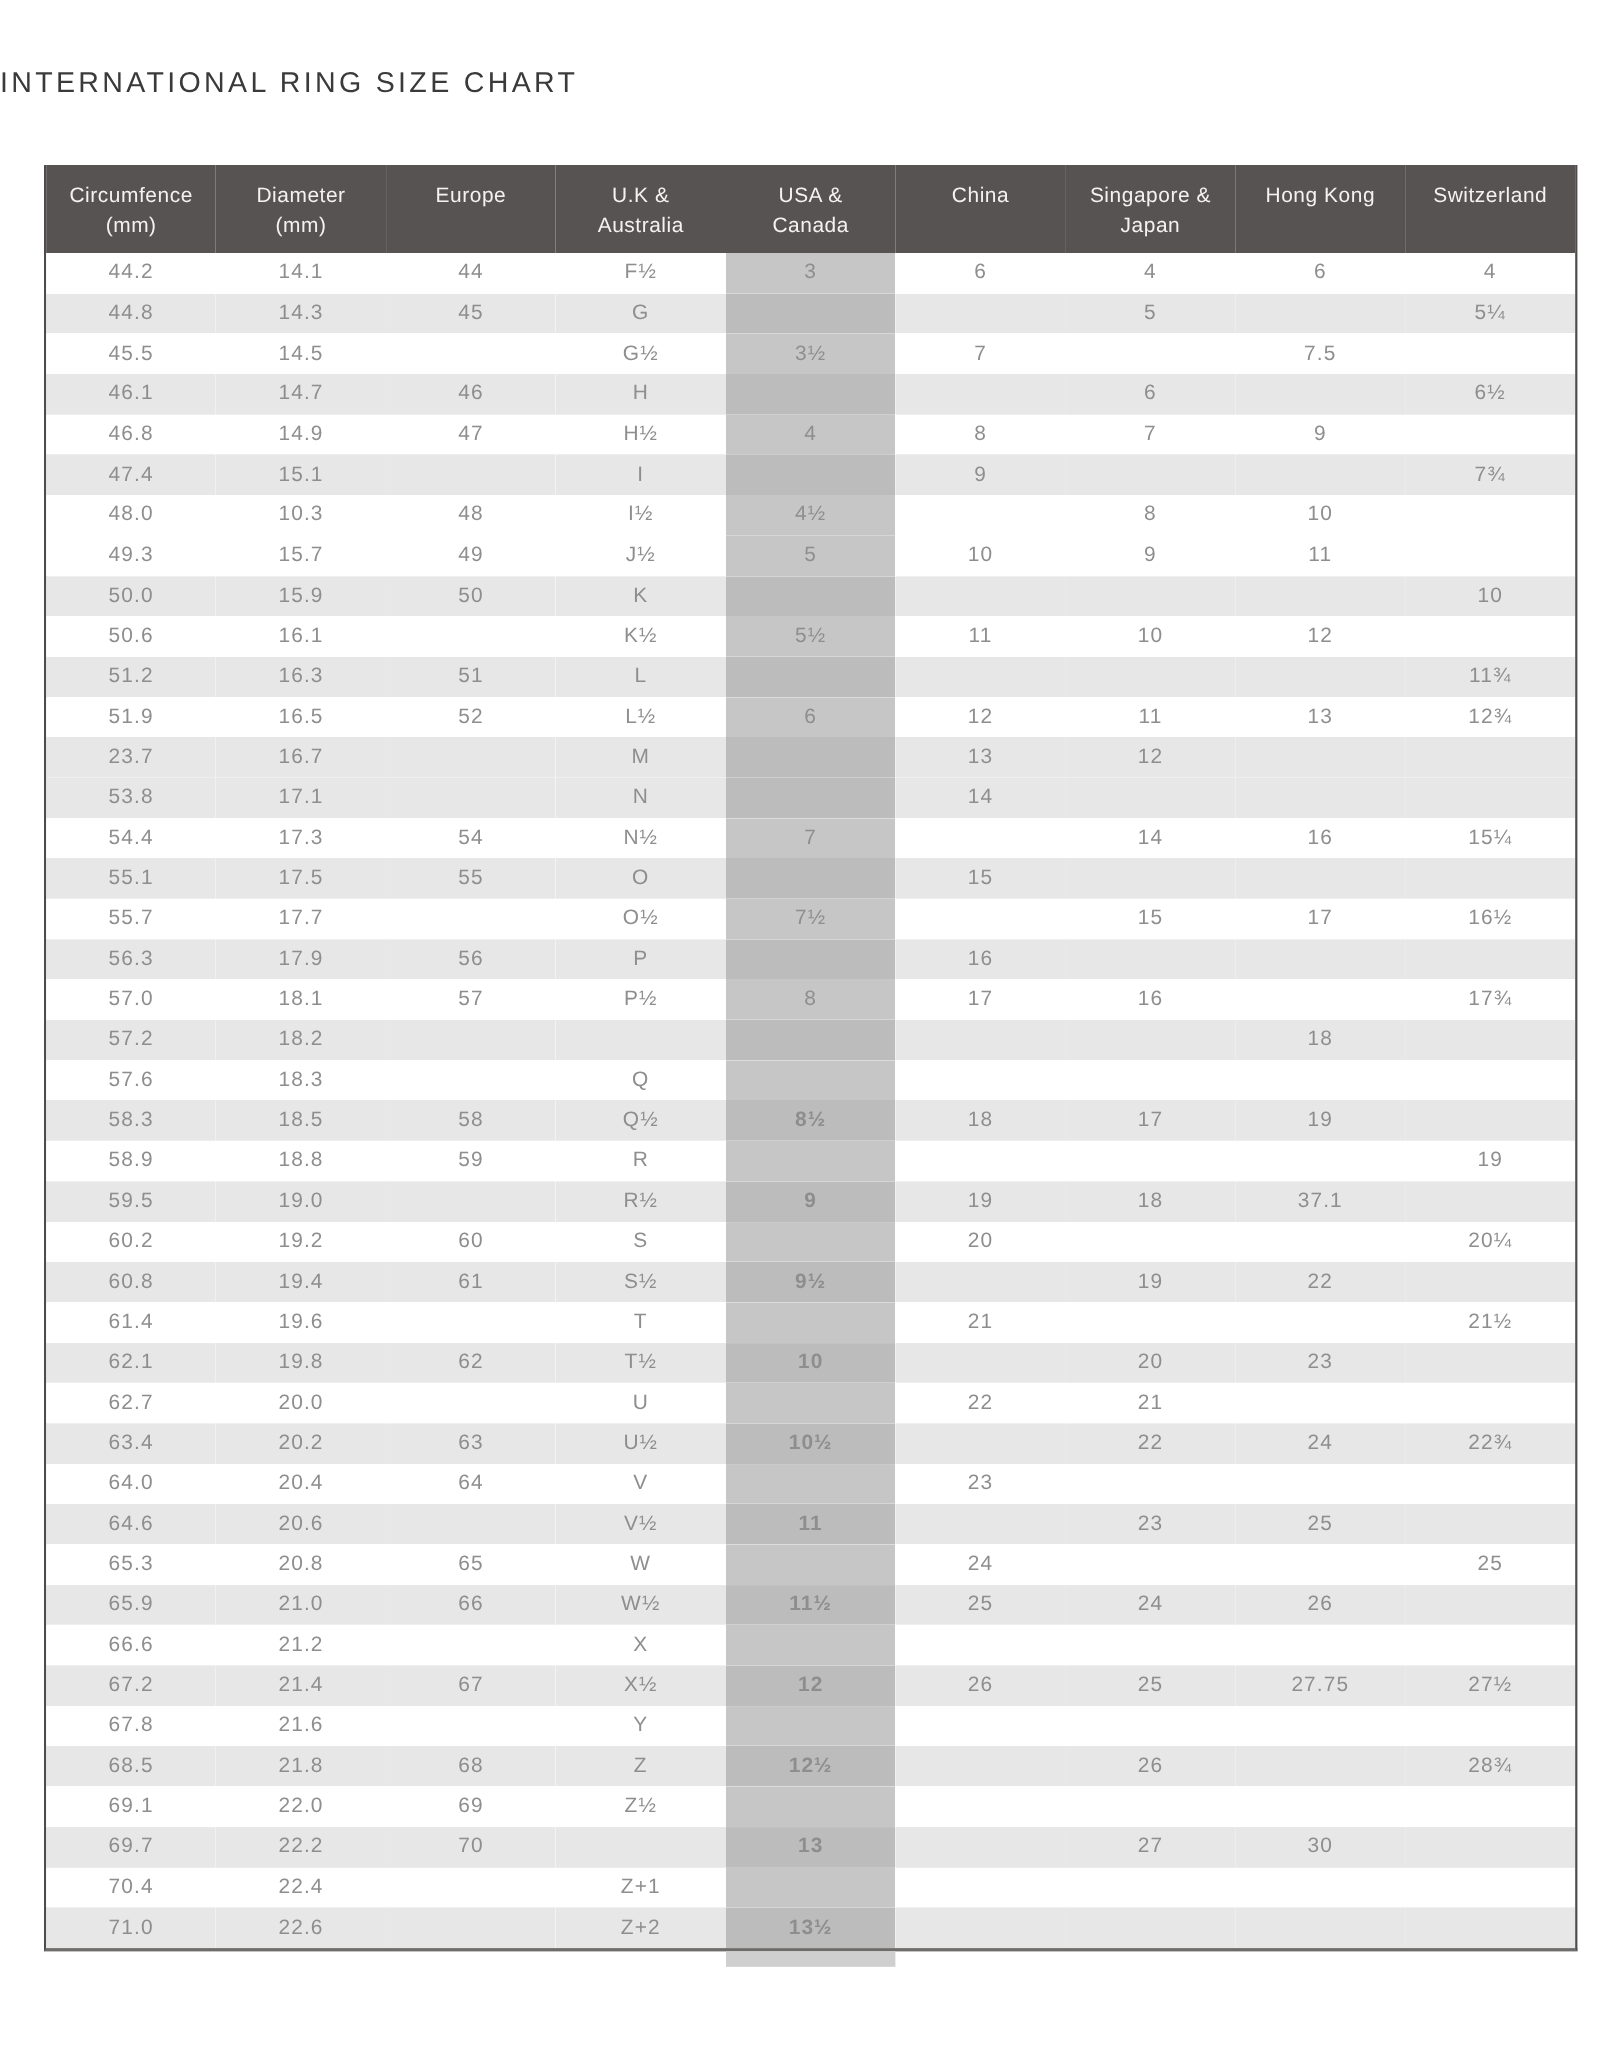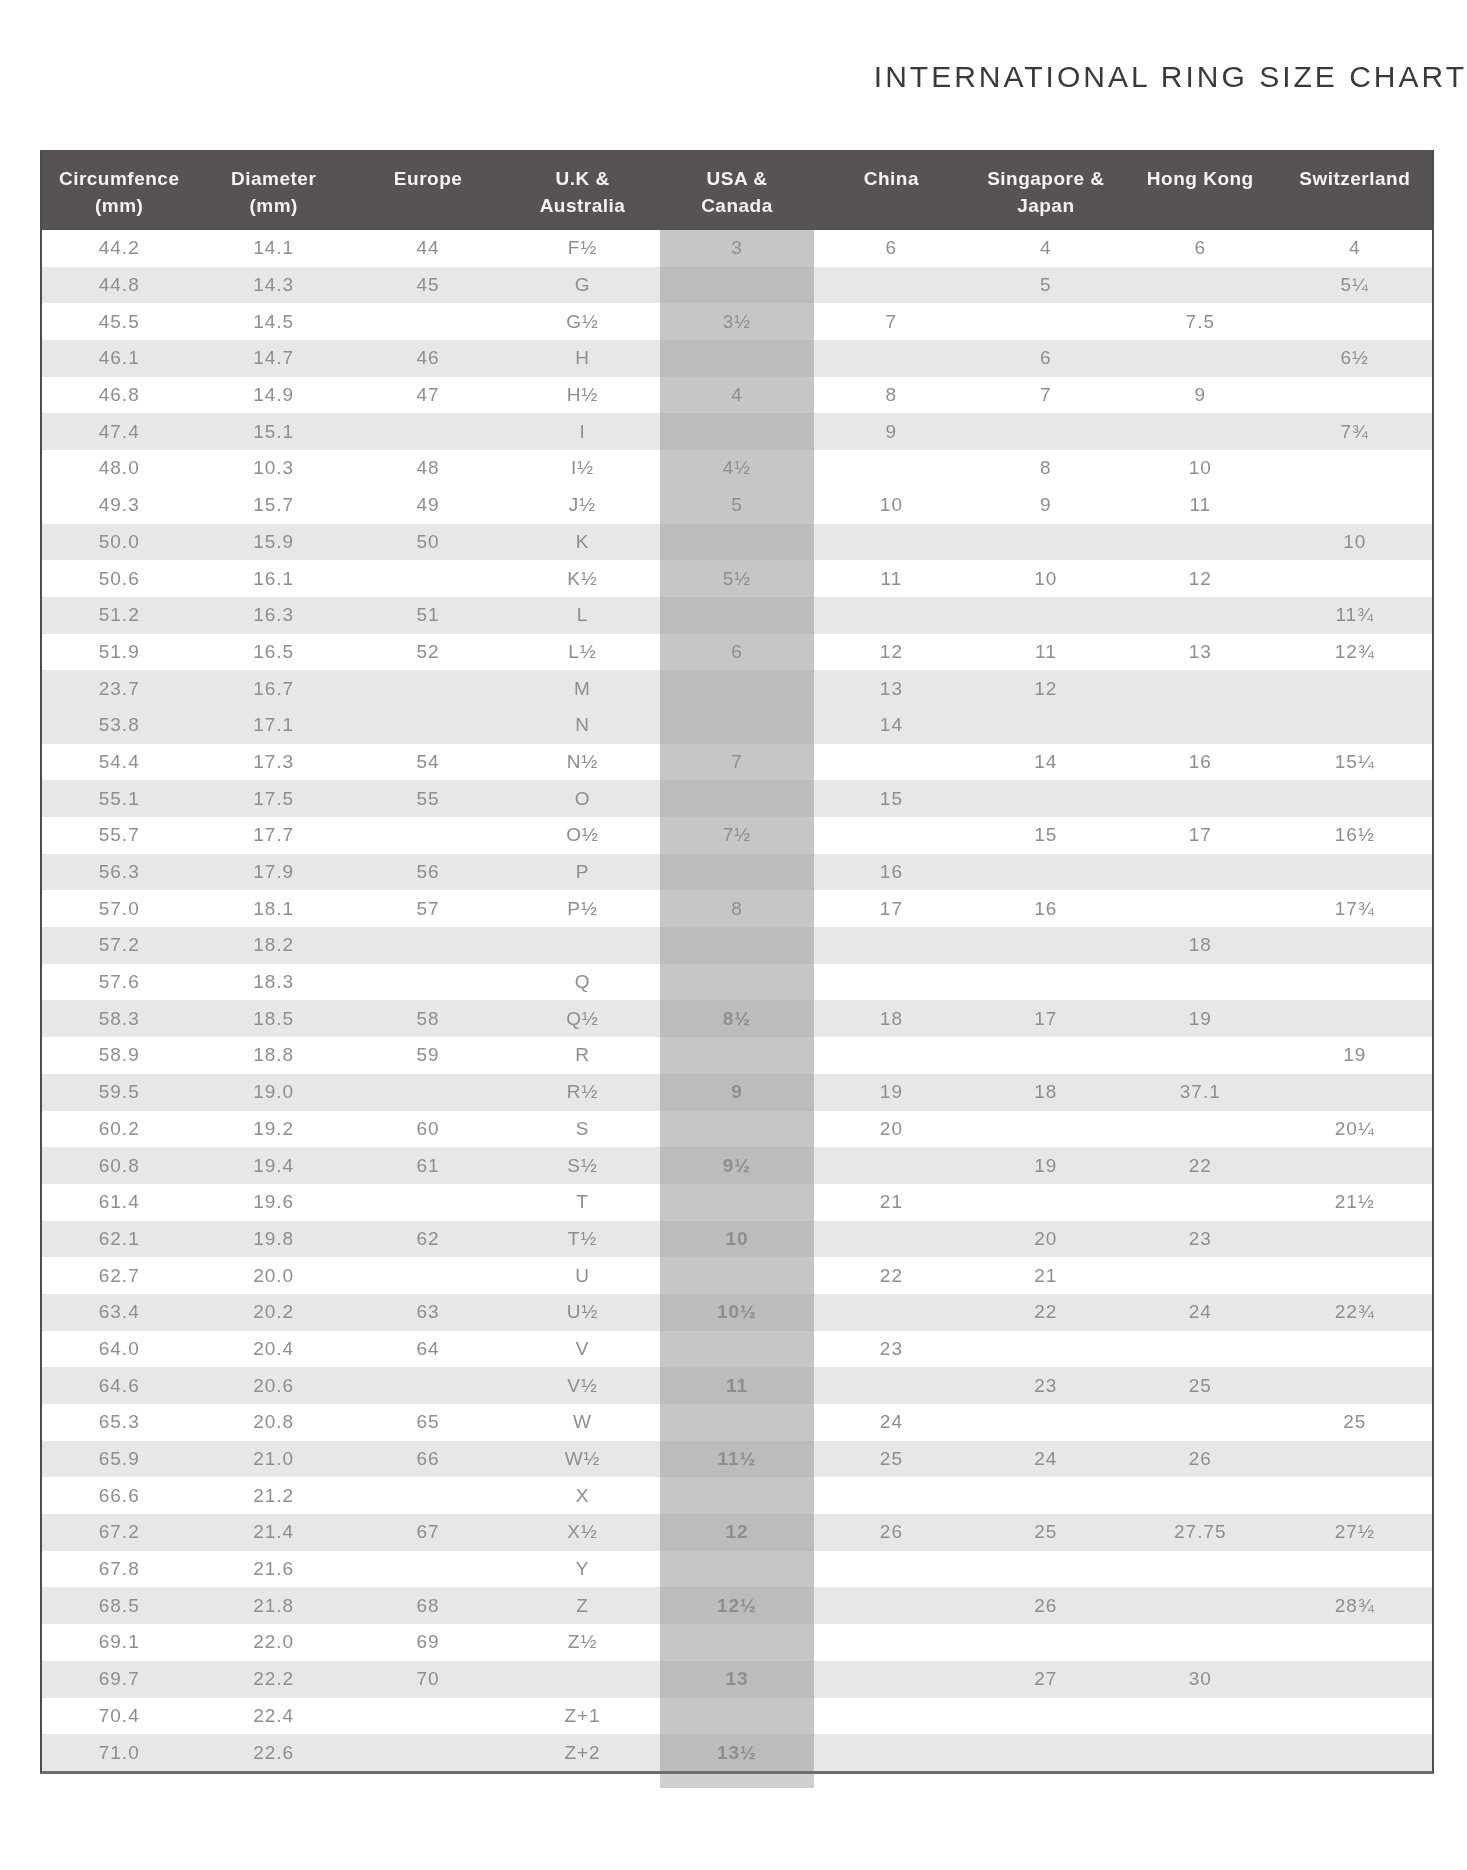--- a/index.html
+++ b/index.html
@@ -5,41 +5,41 @@
   * { margin: 0; padding: 0; box-sizing: border-box; }
   html, body { background: #ffffff; }
   body {
     font-family: "Liberation Sans", "DejaVu Sans", sans-serif;
     width: 1467px; height: 1870px; position: relative; overflow: hidden;
   }
   .page { position: absolute; inset: 0; background: #ffffff; }
 
   .page-title {
     position: absolute; top: 60px; left: 0; width: 100%;
-    text-align: right;
-    font-size: 30px; font-weight: 400; letter-spacing: 3px;
+    text-align: left;
+    font-size: 26px; font-weight: 400; letter-spacing: 3px;
     color: var(--title-text, #3a3a3a);
   }
 
   .table-wrap {
     position: absolute; left: 40px; top: 150px; width: 1394px;
     border-left: 2px solid var(--side-border, #4e4b4b);
     border-right: 2px solid var(--side-border, #4e4b4b);
     border-bottom: 3px solid var(--bottom-border, #6f6c6c);
   }
 
   table.ring-table {
     width: 100%; border-collapse: collapse; table-layout: fixed;
   }
 
   thead th {
     background: var(--header-bg, #585353);
     color: var(--header-text, #f4f2f1);
     height: 80px; vertical-align: top; padding-top: 15px;
-    font-size: 19px; font-weight: 700; letter-spacing: 0.5px;
+    font-size: 19px; font-weight: 400; letter-spacing: 0.5px;
     line-height: 27px; text-align: center;
   }
 
   tbody td {
     height: 36.7px; text-align: center; vertical-align: middle;
     font-size: 19px; letter-spacing: 1px;
     color: var(--row-text, #8e8e8e);
     background: #ffffff;
     overflow: hidden; white-space: nowrap;
   }

